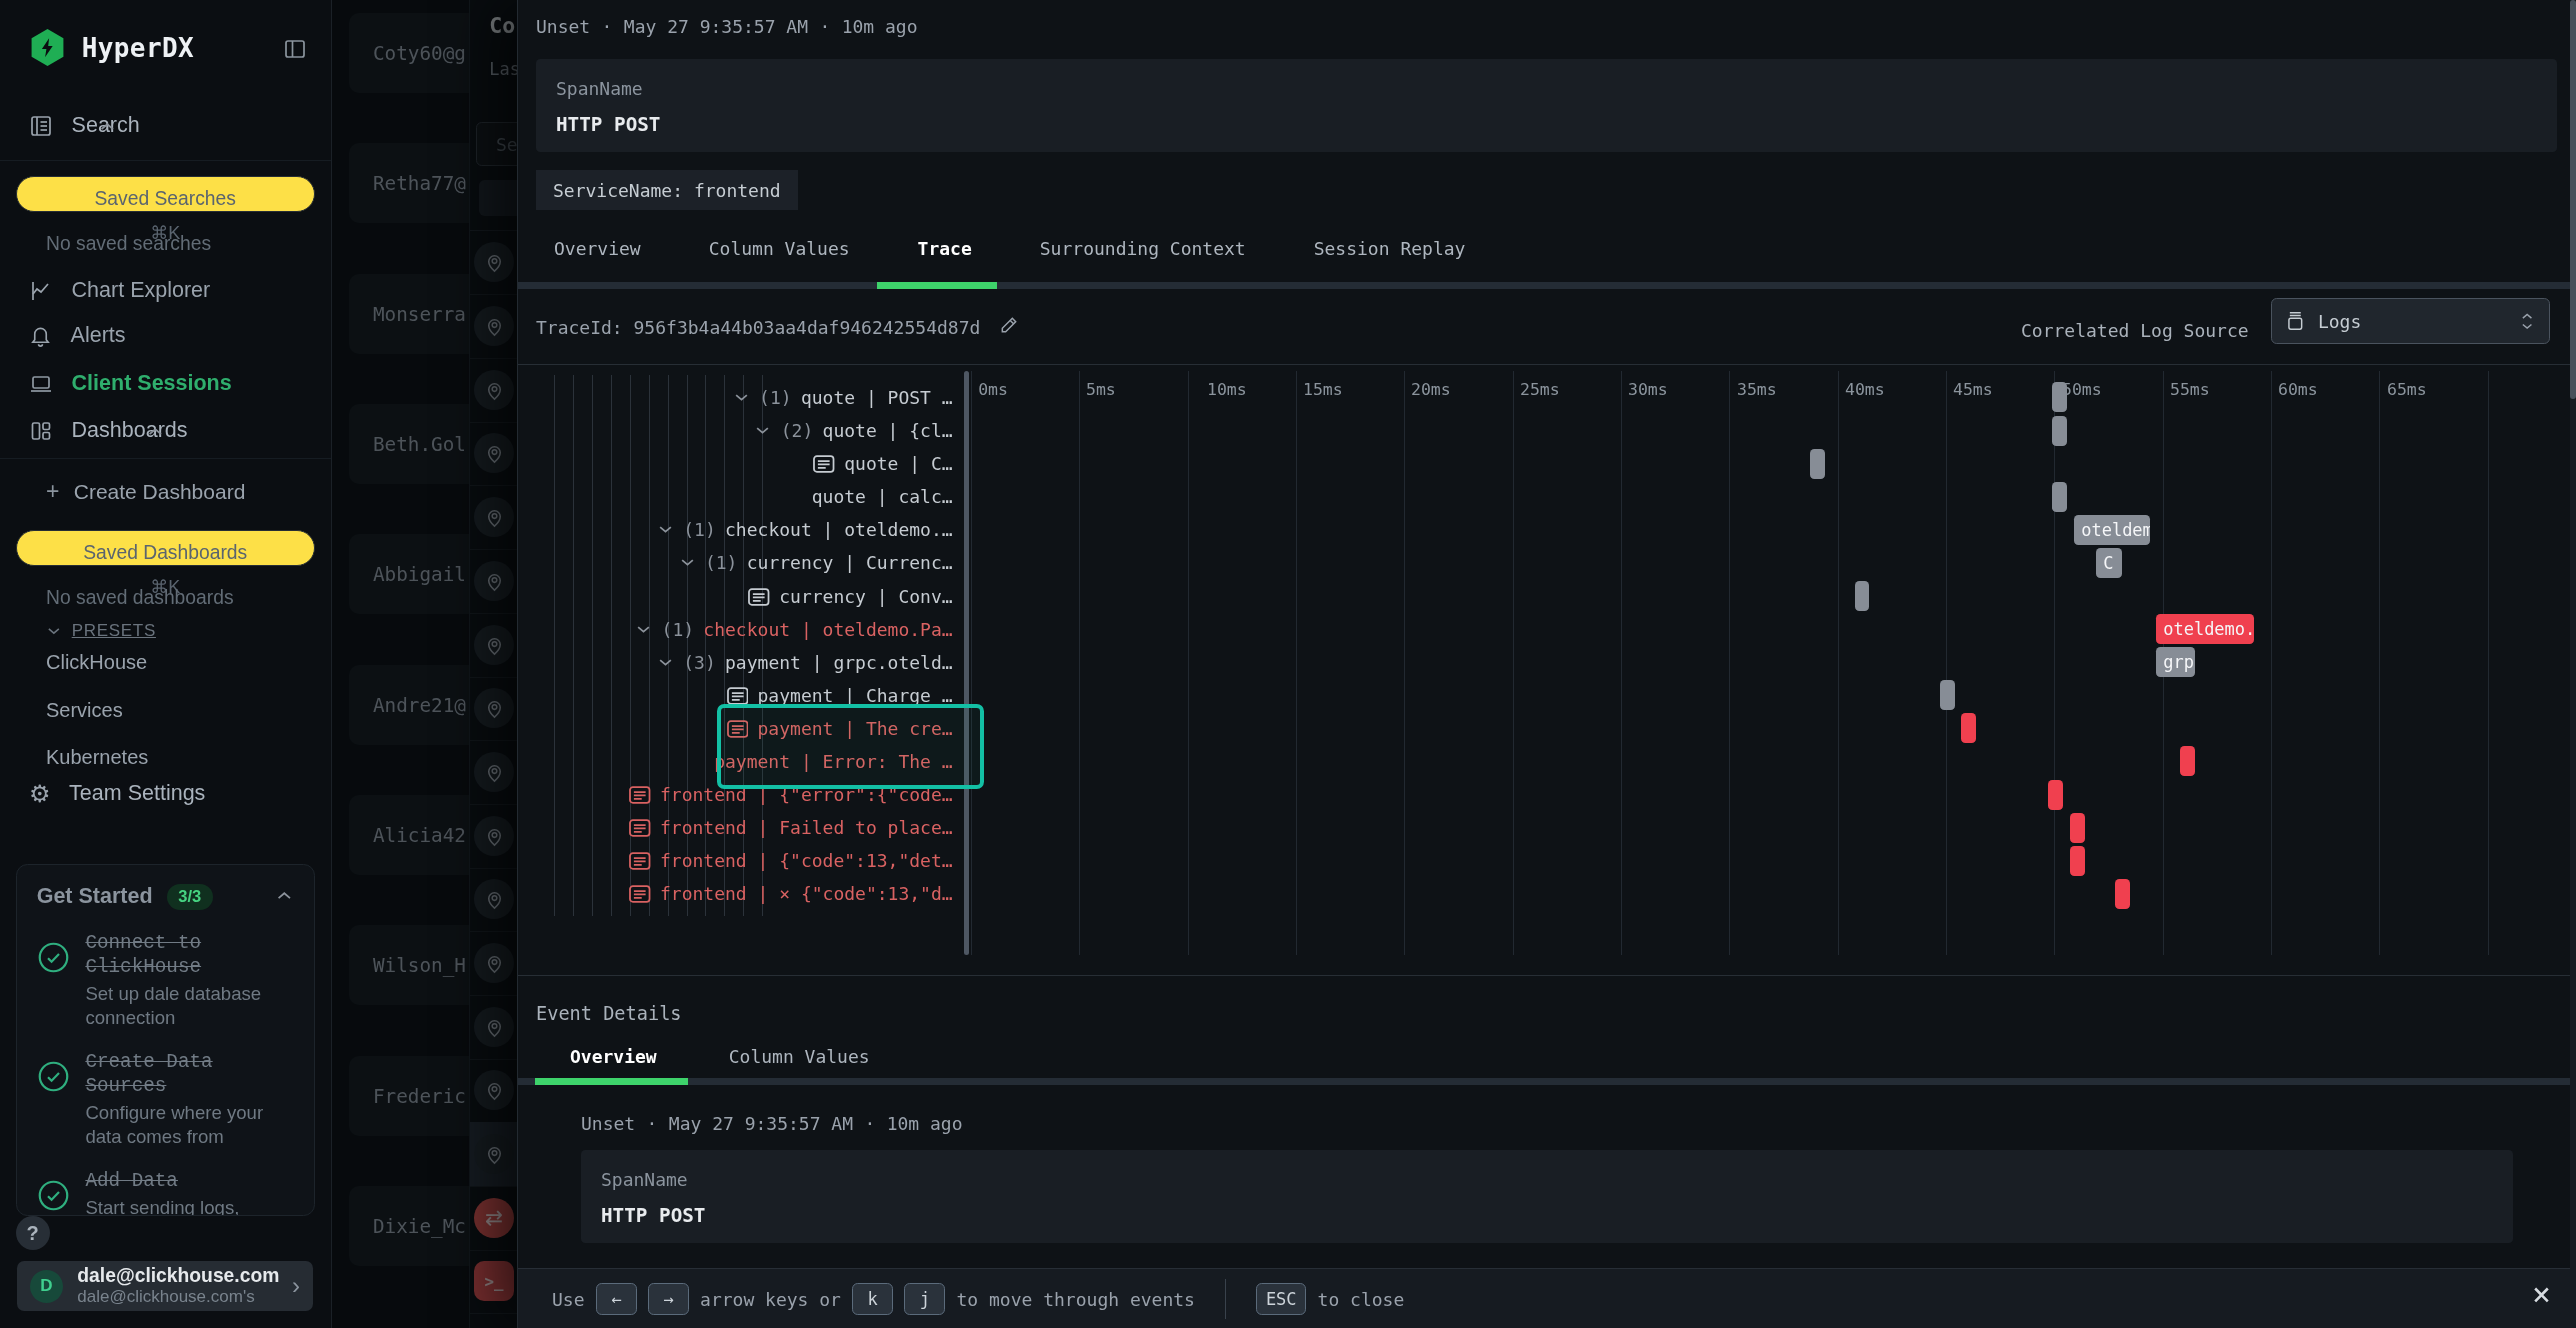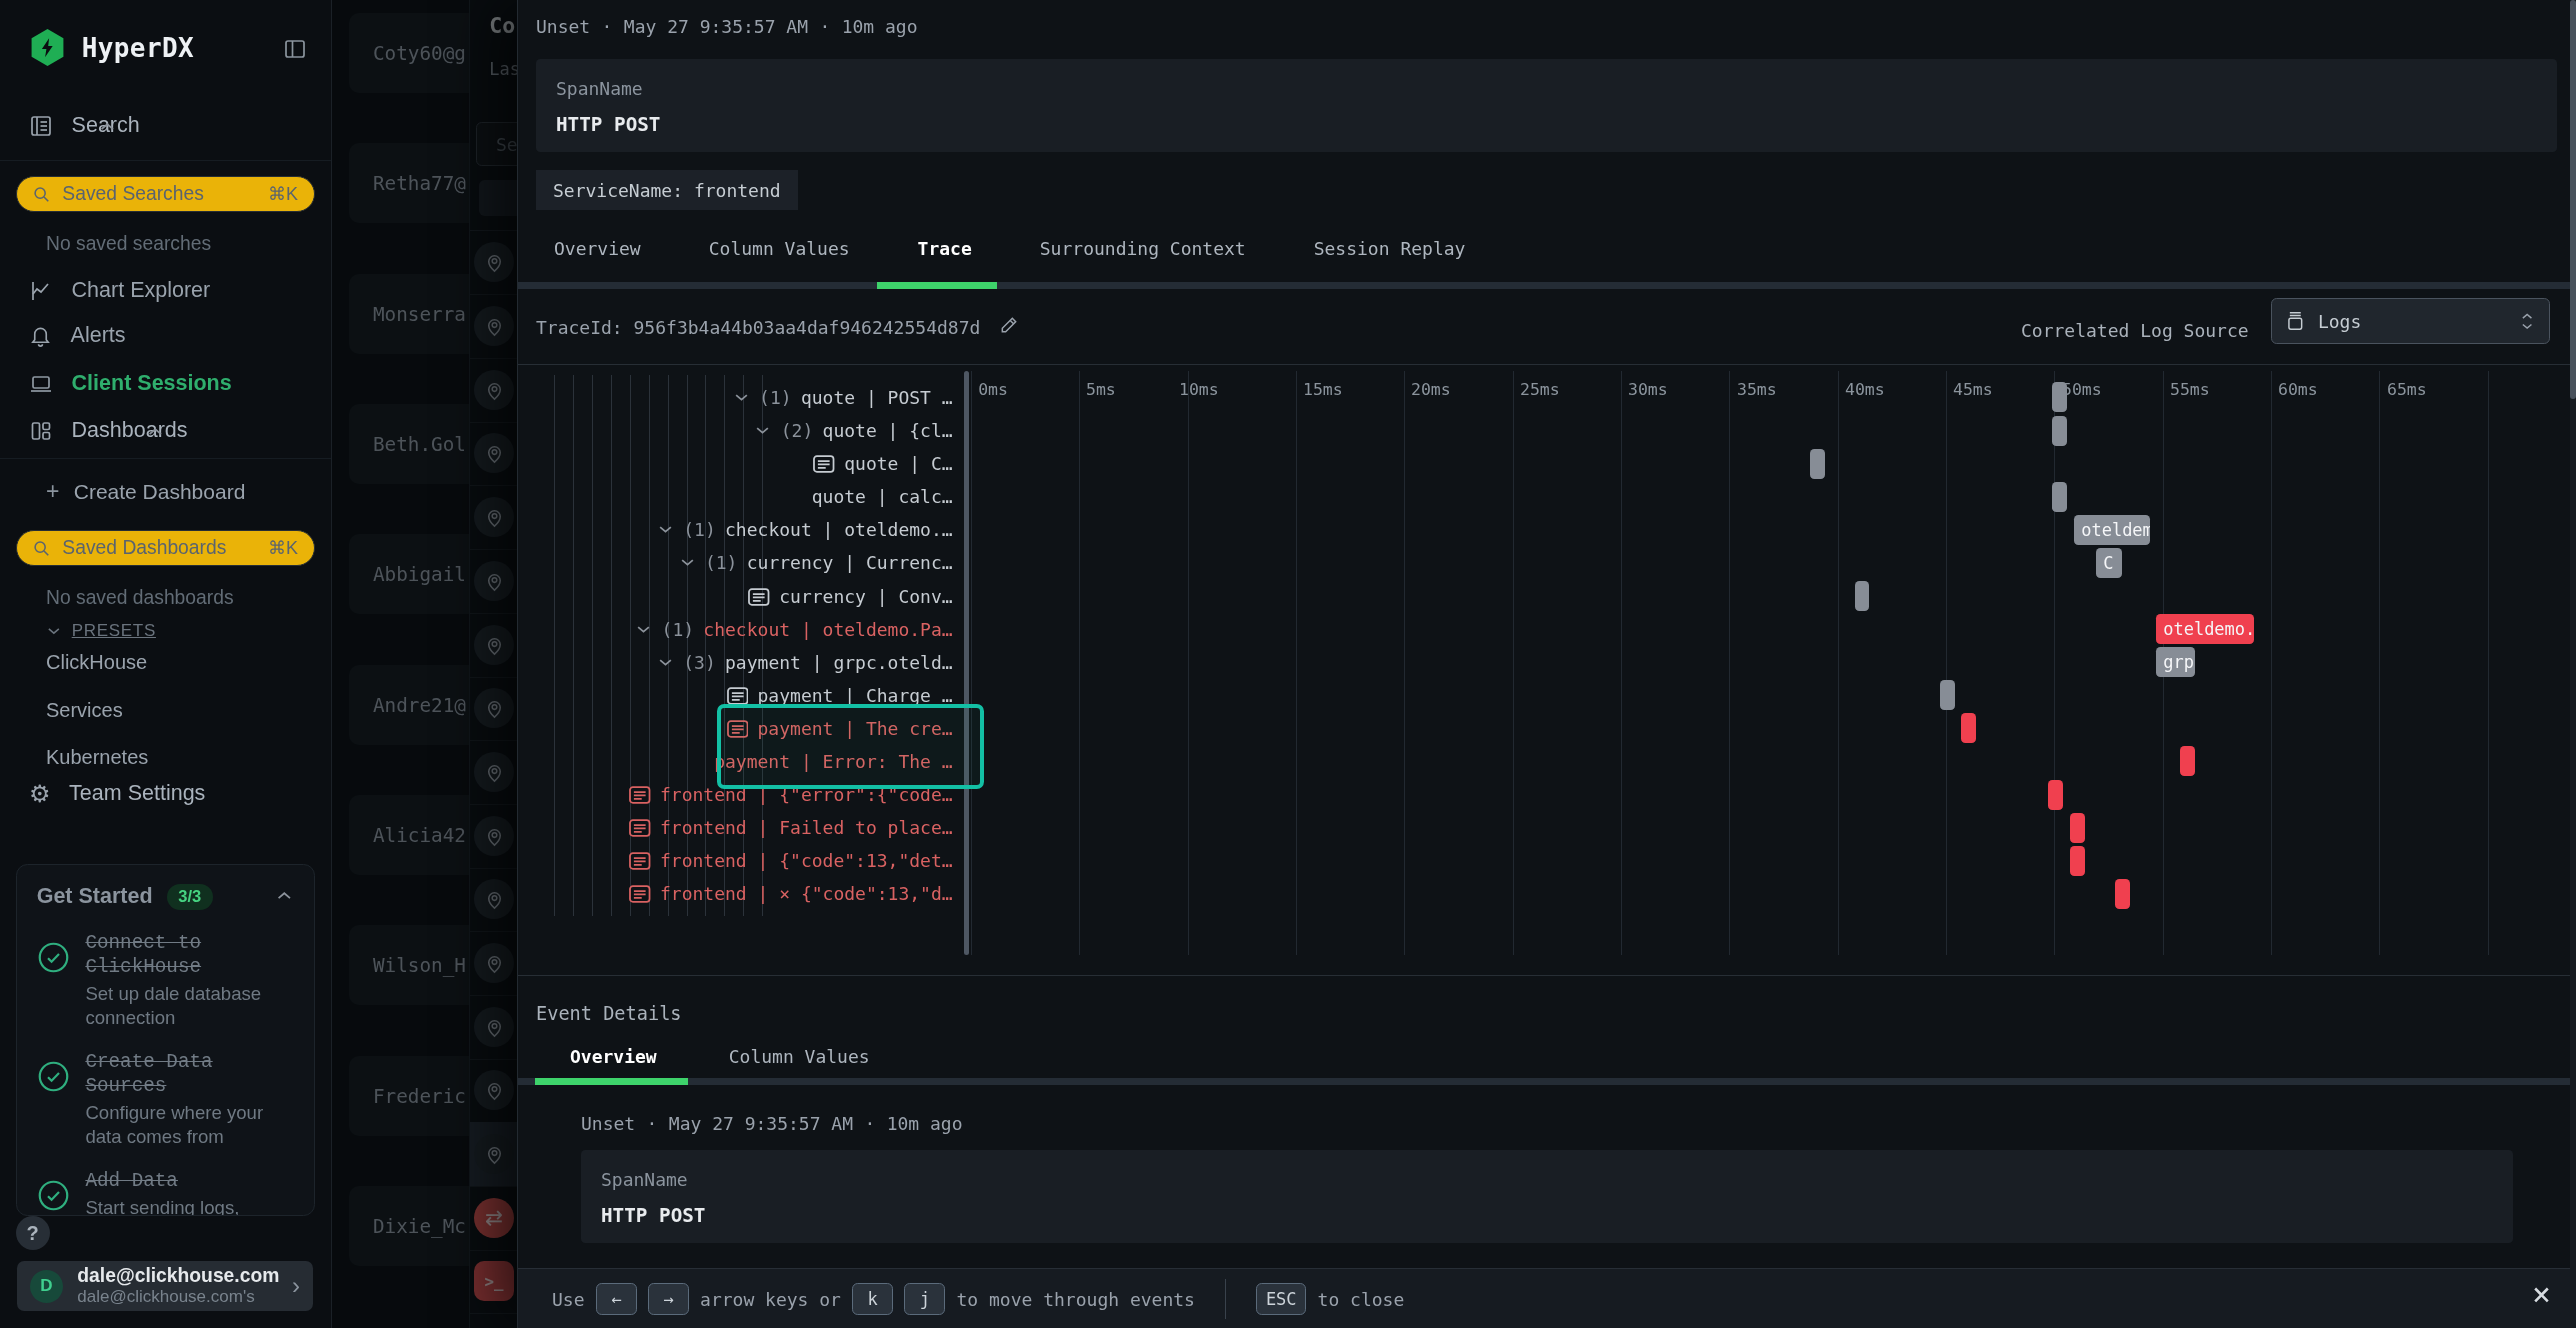--- a/index.html
+++ b/index.html
@@ -12,21 +12,21 @@
   #sidebar{position:absolute;left:0;top:0;width:331px;height:1328px;background:#0b0e12;border-right:0.7px solid #1b2127;z-index:4;}
   .sdivider{position:absolute;left:0;width:331px;height:0.7px;background:#161c22;}
   #brand{position:absolute;left:29px;top:29px;display:flex;gap:15.7px;align-items:center;}
   #logo-hex{width:37px;height:37px;background:#1fae54;clip-path:polygon(50% 0,93% 25%,93% 75%,50% 100%,7% 75%,7% 25%);display:flex;align-items:center;justify-content:center;}
   #brand-name{font-size:26px;font-weight:bold;color:#eef1f4;letter-spacing:0.4px;font-family:"DejaVu Sans Mono",monospace;}
   .side-item{position:absolute;left:29px;display:flex;gap:18.6px;align-items:center;font-size:21.5px;color:#9aa3ad;}
   .side-item .lbl{white-space:nowrap;}
   .side-item.green .lbl{color:#2fae6d;font-weight:bold;}
   .side-head{color:#aab3bd;}
   .chev-right{position:absolute;right:23px;}
-  .pill{position:absolute;left:15.7px;width:299px;height:36px;border:1.4px solid #262d34;background:#eab308;border-radius:715px;display:flex;align-items:center;gap:11.4px;padding:0 15.7px;box-sizing:border-box;}
+  .pill{position:absolute;left:15.7px;width:299px;height:36px;border:1.4px solid #262d34;background:#fde047;border-radius:715px;display:flex;align-items:center;gap:11.4px;padding:0 15.7px;box-sizing:border-box;flex-direction:column;}
   .pill .ph{color:#5a646f;font-size:19.3px;flex:1;}
   .pill .kbd{color:#5a646f;font-size:18px;}
   .muted-line{position:absolute;left:46px;font-size:19.3px;color:#626c76;}
   .preset-head{position:absolute;left:46px;display:flex;gap:10px;align-items:center;font-size:17px;color:#6a737d;letter-spacing:0.7px;text-decoration:underline;}
   .side-sub{position:relative;font-size:20px;color:#9aa3ad;padding:7.2px 0;cursor:pointer;}
   #presets{position:absolute;left:46px;top:644px;display:flex;flex-direction:column;gap:10px;}
   #gs-card{position:absolute;left:15.7px;top:864px;width:299px;height:352px;background:#0f1318;border:0.7px solid #1d242b;border-radius:11.4px;box-sizing:border-box;padding:18.6px 20px;overflow:hidden;}
   #gs-head{display:flex;align-items:center;gap:14.3px;}
   #gs-title{font-size:21.5px;font-weight:bold;color:#8b949e;}
   #gs-badge{background:#10301f;color:#46d381;font-size:16.5px;font-weight:bold;border-radius:715px;padding:3.6px 11.4px;}
@@ -647,21 +647,21 @@
           <span class="ttxt">frontend | × {"code":13,"d…</span>
         </div>
       </div>
     <div id="pane-divider"></div>
     <div id="timeline">
         <div class="grid" style="left: 0px;"></div>
         <div class="tick mono" style="left: 7.2px;">0ms</div>
         <div class="grid" style="left: 108px;"></div>
         <div class="tick mono" style="left: 115px;">5ms</div>
         <div class="grid" style="left: 217px;"></div>
-        <div class="tick mono" style="left: 208px;">10ms</div>
+        <div class="tick mono" style="left: 236px;">10ms</div>
         <div class="grid" style="left: 325px;"></div>
         <div class="tick mono" style="left: 332px;">15ms</div>
         <div class="grid" style="left: 433px;"></div>
         <div class="tick mono" style="left: 440px;">20ms</div>
         <div class="grid" style="left: 542px;"></div>
         <div class="tick mono" style="left: 549px;">25ms</div>
         <div class="grid" style="left: 650px;"></div>
         <div class="tick mono" style="left: 657px;">30ms</div>
         <div class="grid" style="left: 758px;"></div>
         <div class="tick mono" style="left: 766px;">35ms</div>

